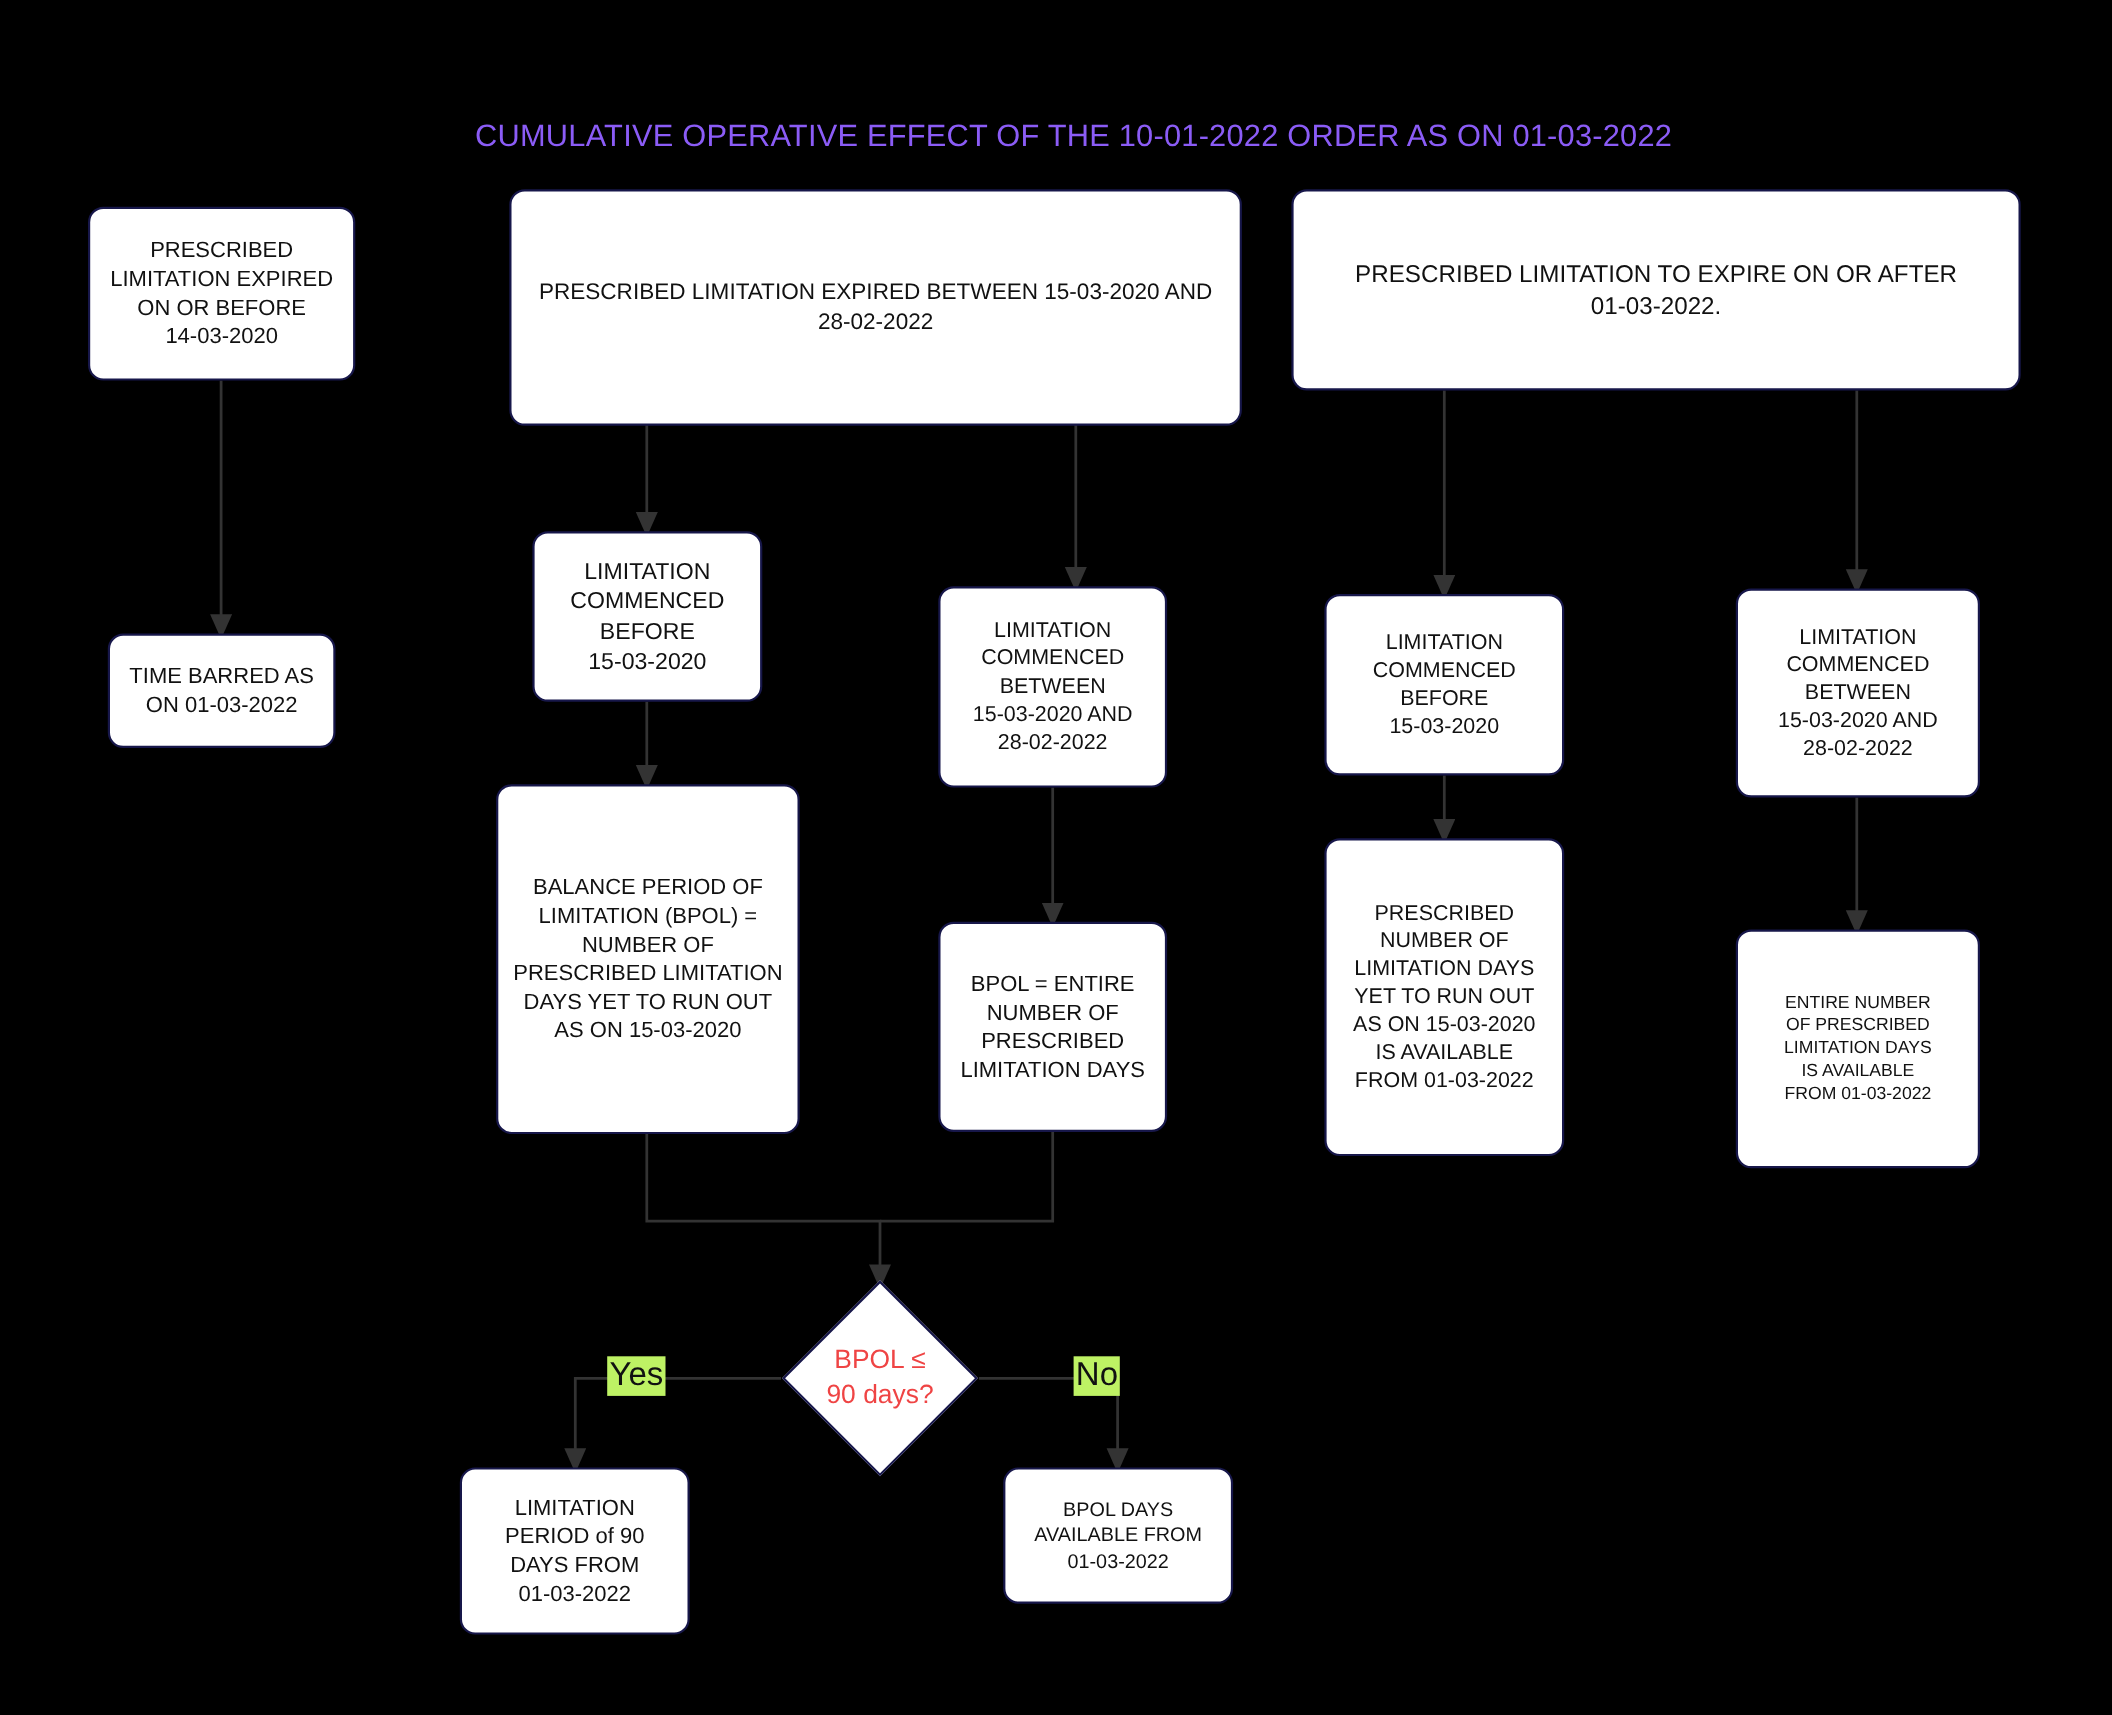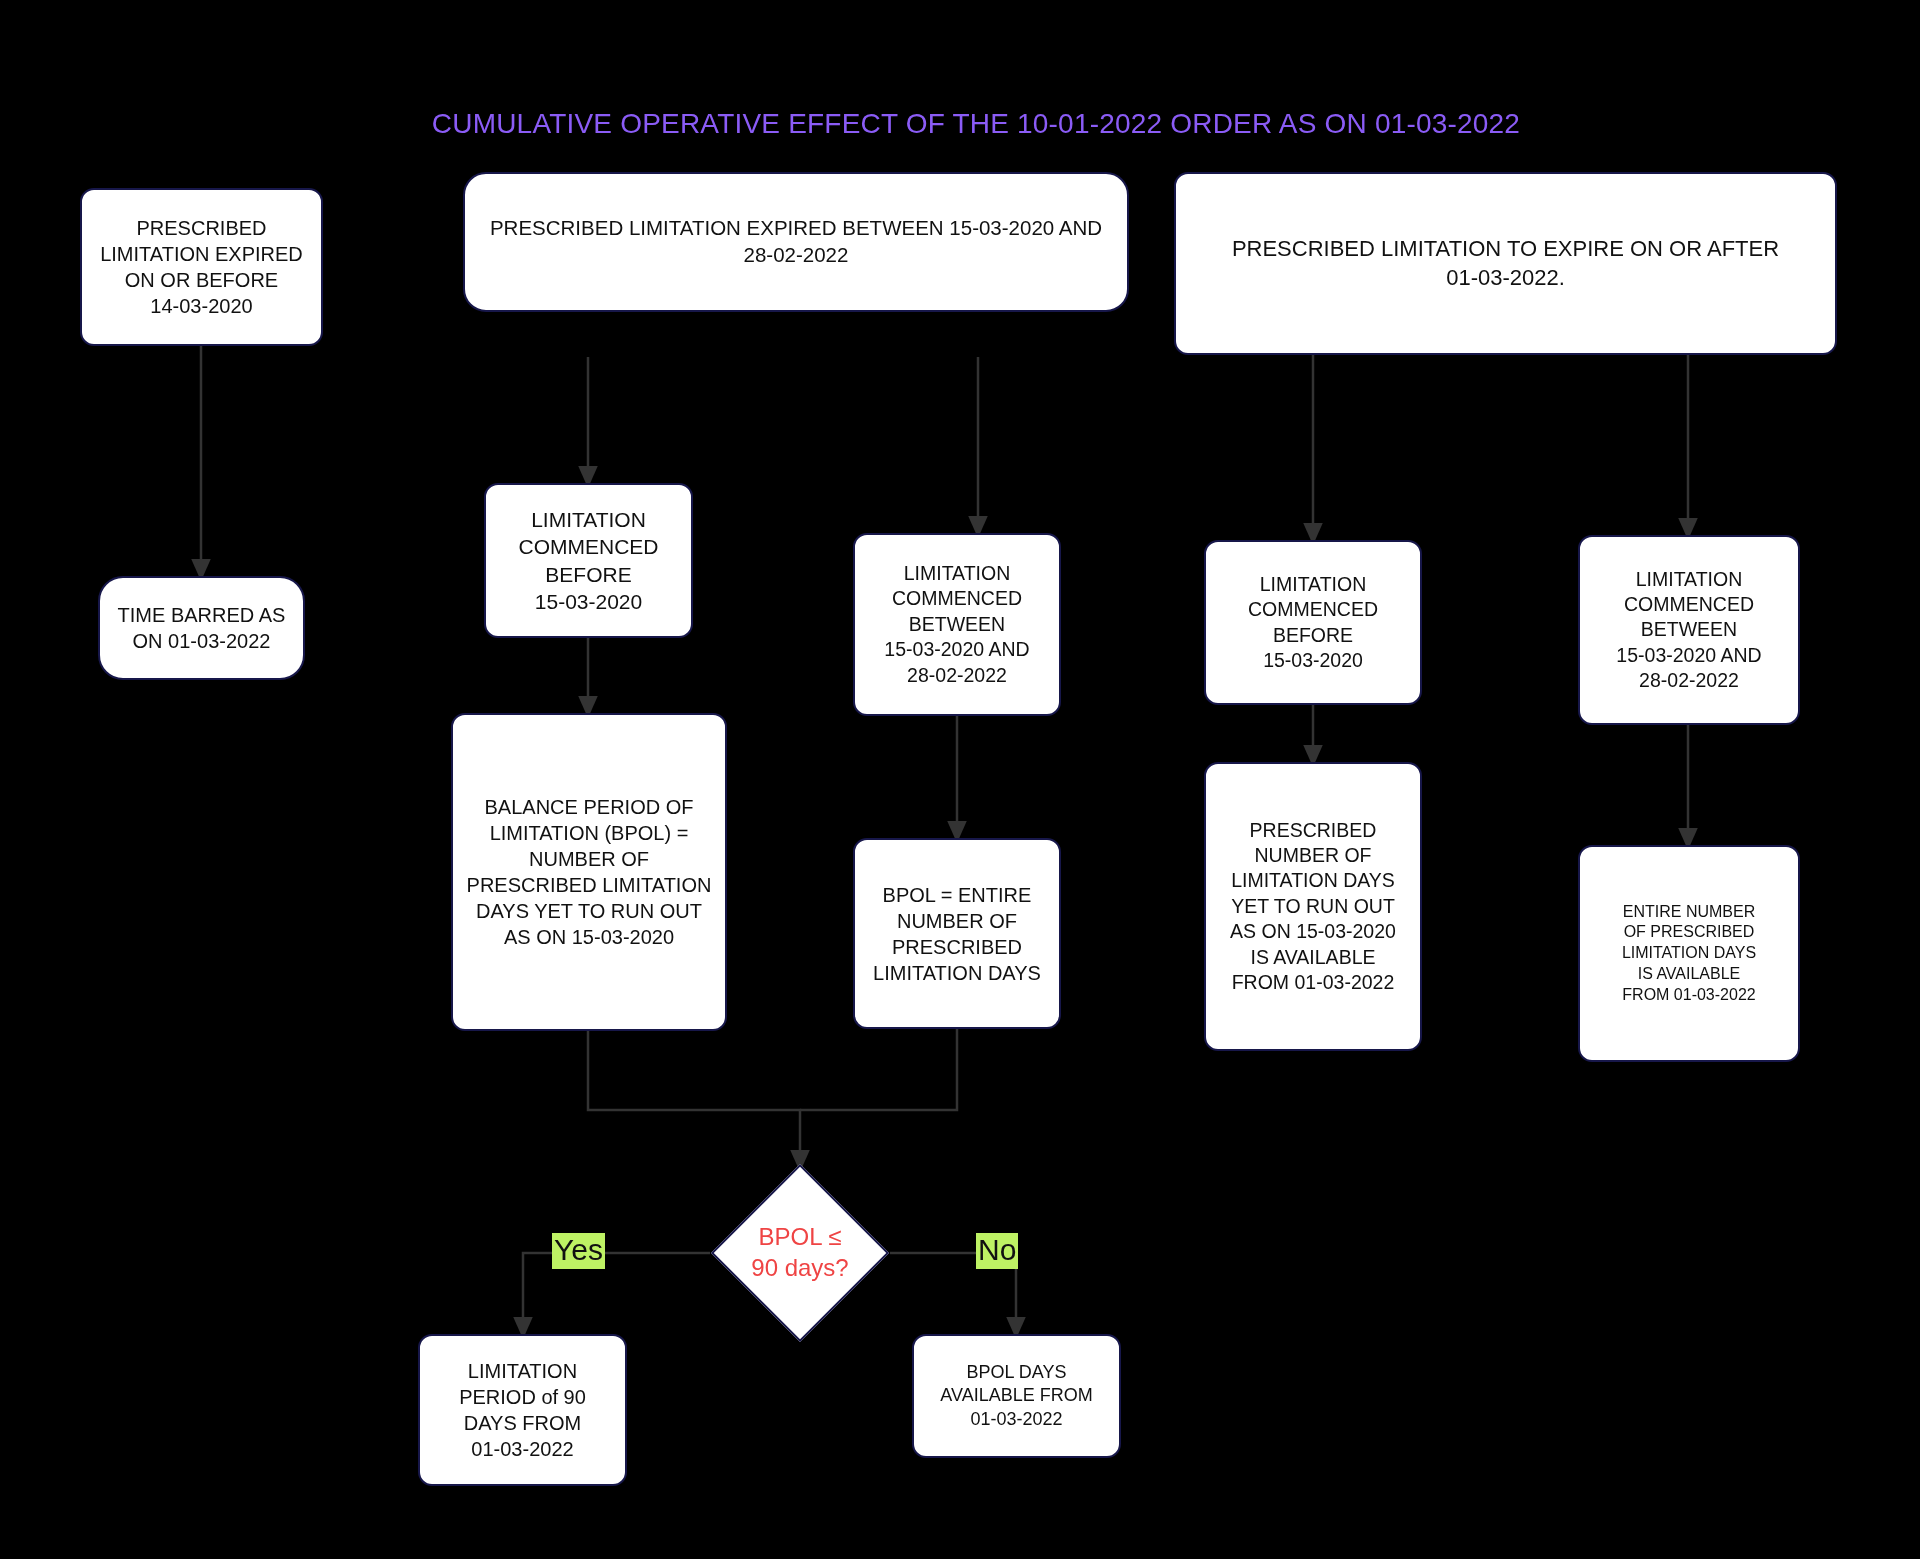--- a/index.html
+++ b/index.html
@@ -129,31 +129,31 @@
     </g>
   </svg>
 
   <div class="node" style="left:80px; top:188px; width:243px; height:158px; font-size:20px;">
     <span class="txt">PRESCRIBED
 LIMITATION EXPIRED
 ON OR BEFORE
 14-03-2020</span>
   </div>
 
-  <div class="node" style="left:463px; top:172px; width:666px; height:140px; font-size:20.5px;border-radius:23px;">
+  <div class="node" style="left:463px; top:172px; width:666px; height:215px; font-size:20.5px;">
     <span class="txt">PRESCRIBED LIMITATION EXPIRED BETWEEN 15-03-2020 AND
 28-02-2022</span>
   </div>
 
   <div class="node" style="left:1174px; top:172px; width:663px; height:183px; font-size:22px;">
     <span class="txt">PRESCRIBED LIMITATION TO EXPIRE ON OR AFTER
 01-03-2022.</span>
   </div>
 
-  <div class="node" style="left:98px; top:576px; width:207px; height:104px; font-size:20px;border-radius:25px;">
+  <div class="node" style="left:98px; top:576px; width:207px; height:104px; font-size:20px;">
     <span class="txt">TIME BARRED AS
 ON 01-03-2022</span>
   </div>
 
   <div class="node" style="left:484px; top:483px; width:209px; height:155px; font-size:21px;">
     <span class="txt">LIMITATION
 COMMENCED
 BEFORE
 15-03-2020</span>
   </div>

